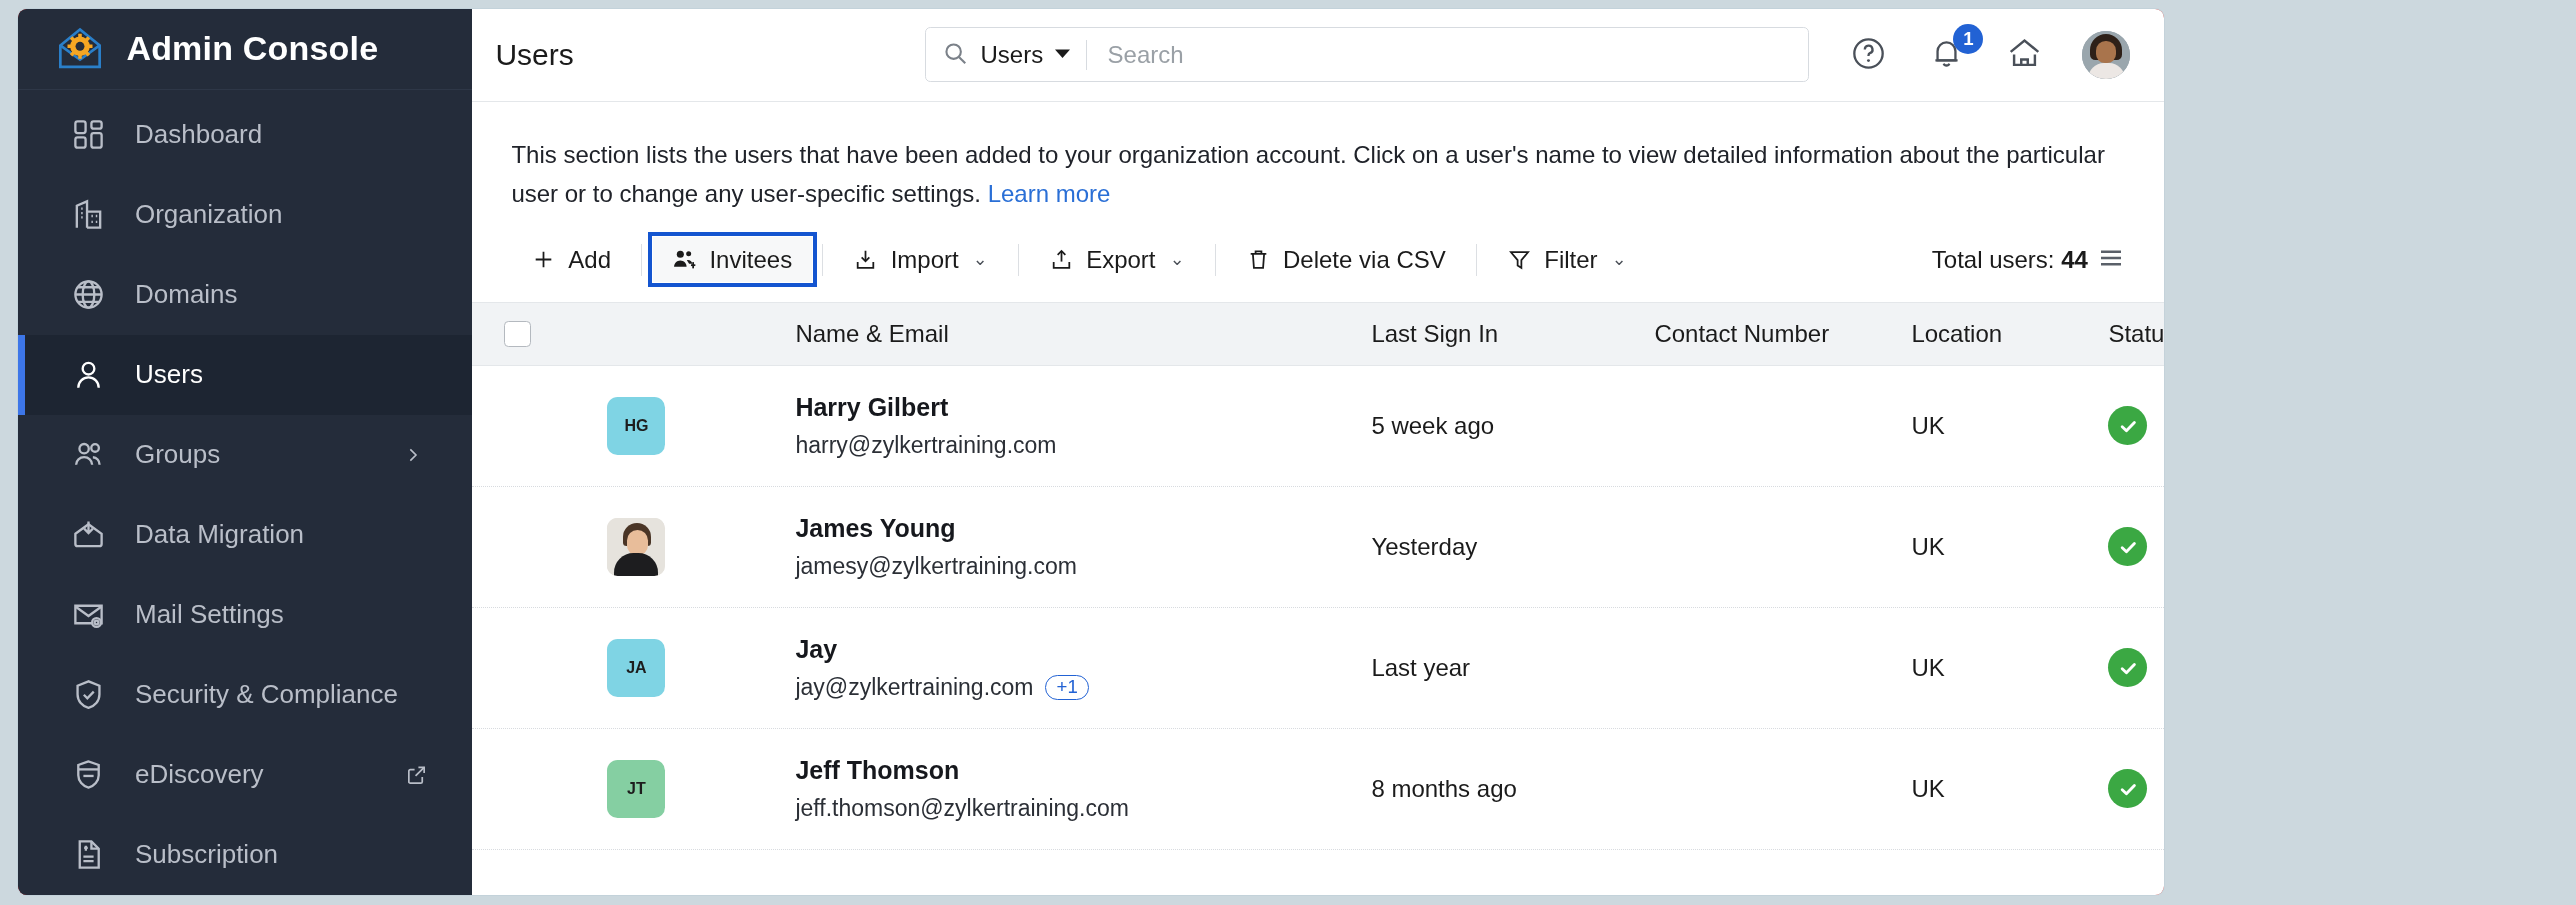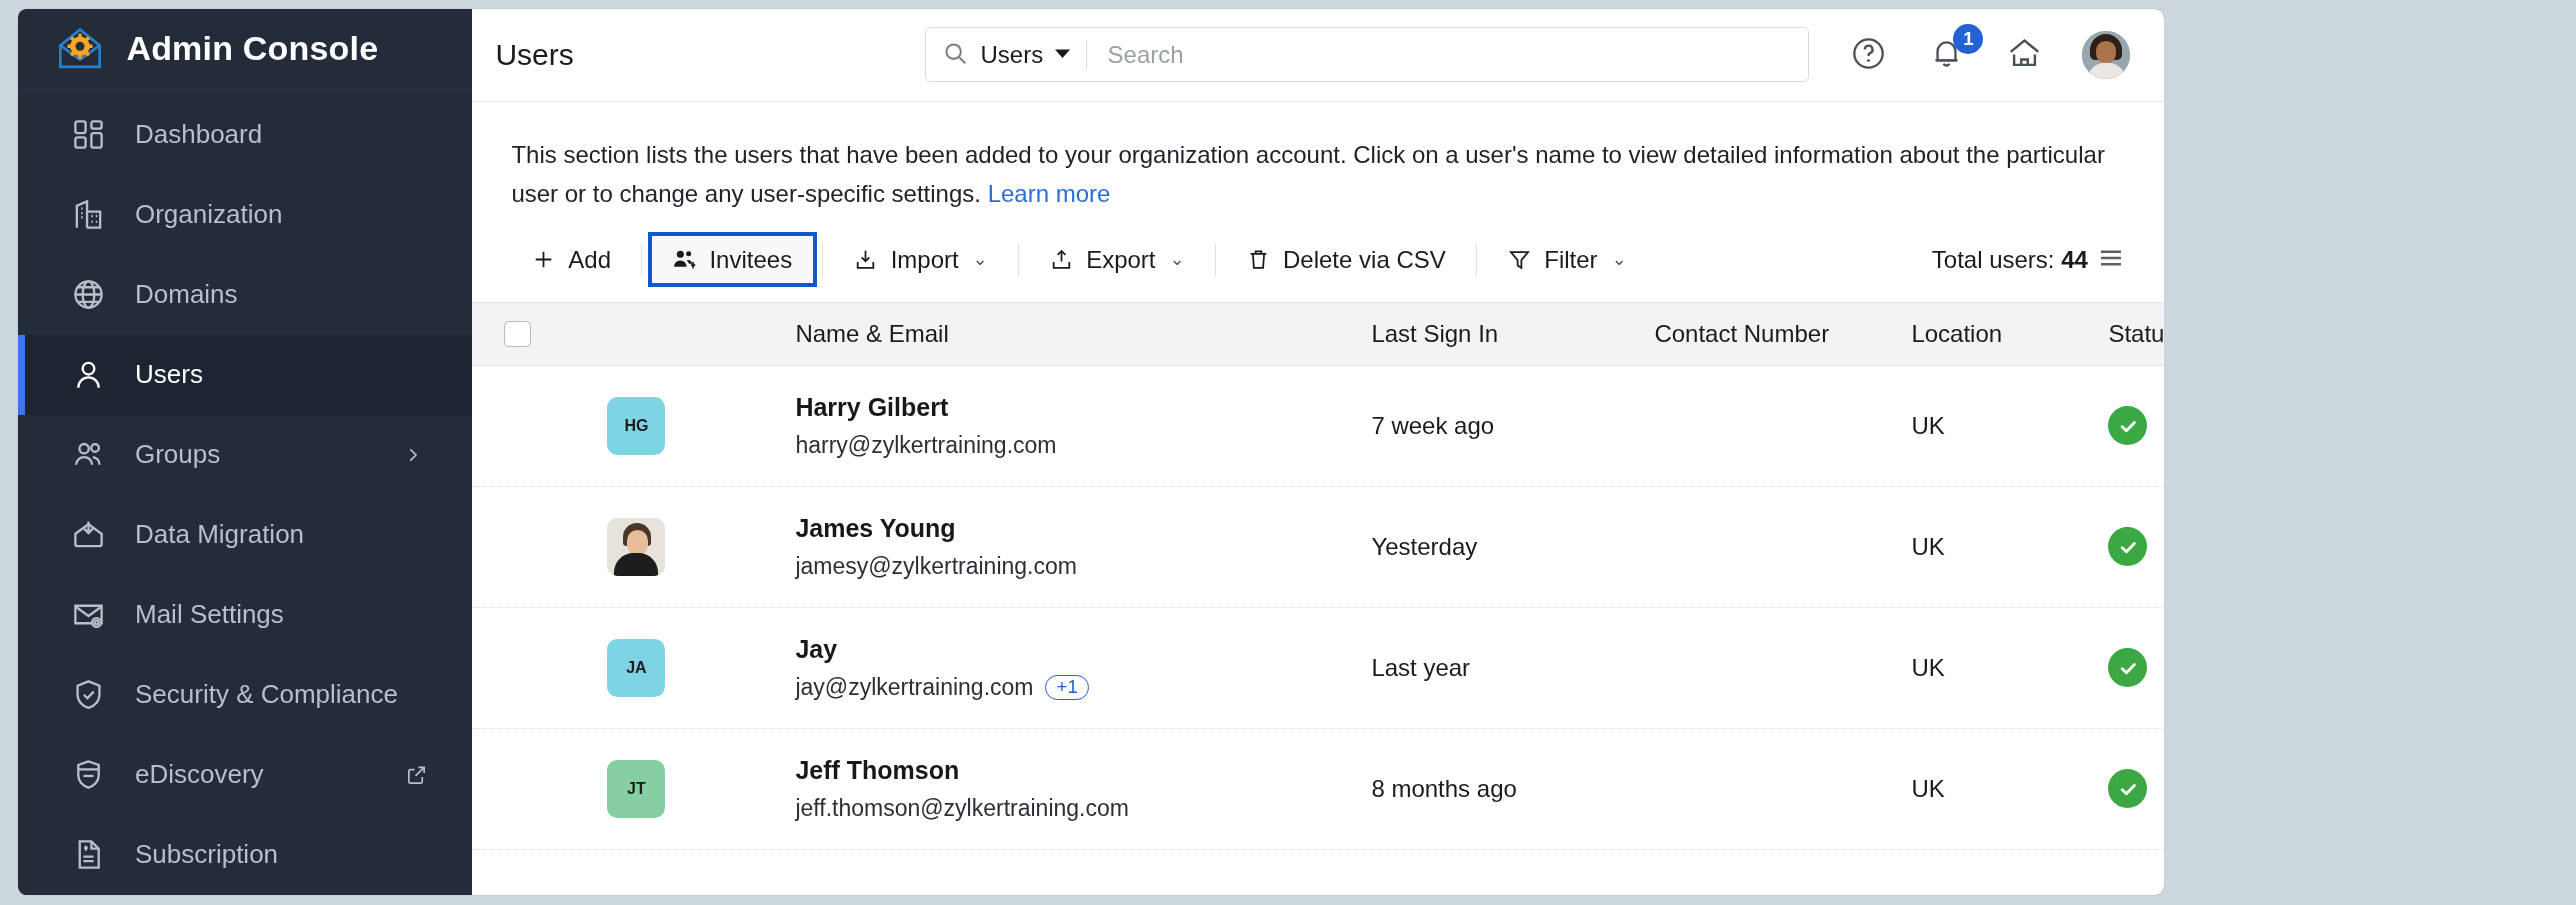--- a/index.html
+++ b/index.html
@@ -681,21 +681,21 @@
           <span class="av" style="background:#7fd4e4">
             <span>HG</span>
           </span>
         </div>
         <div class="c-name">
           <div class="u-name">Harry Gilbert</div>
           <div class="u-mail">
               <span>harry@zylkertraining.com</span>
             </div>
         </div>
-        <div class="c-sign"><span class="cell-text">7 week ago</span></div>
+        <div class="c-sign"><span class="cell-text">5 week ago</span></div>
         <div class="c-contact"><span class="cell-text"></span></div>
         <div class="c-loc"><span class="cell-text">UK</span></div>
         <div class="c-status">
           <span class="status-ok">
             <svg viewBox="0 0 24 24" width="26.6" height="26.6" fill="none" stroke="#ffffff" stroke-width="2.6" stroke-linecap="round" stroke-linejoin="round">
                 <path d="M6.5 12.4 10.3 16 17.5 8.6"></path>
               </svg>
           </span>
         </div>
         <div class="c-end"></div>

